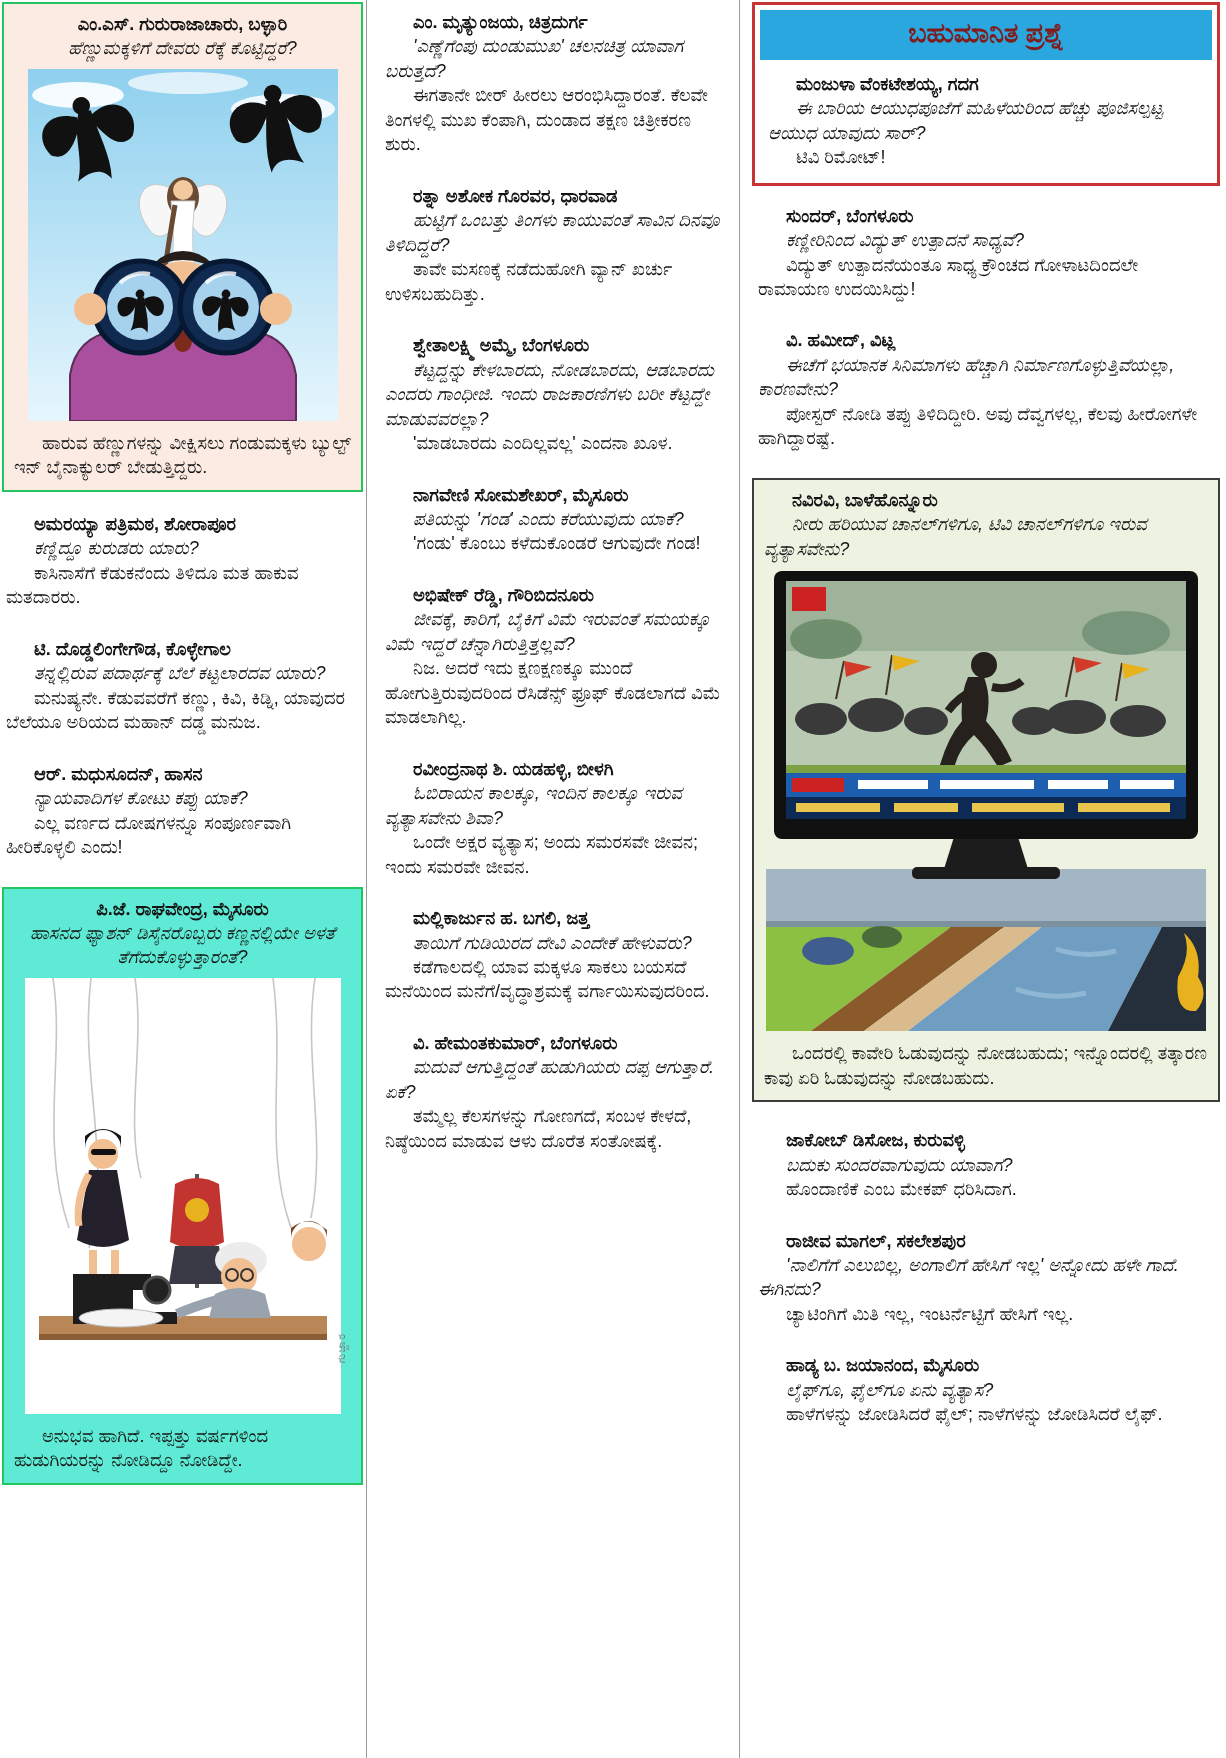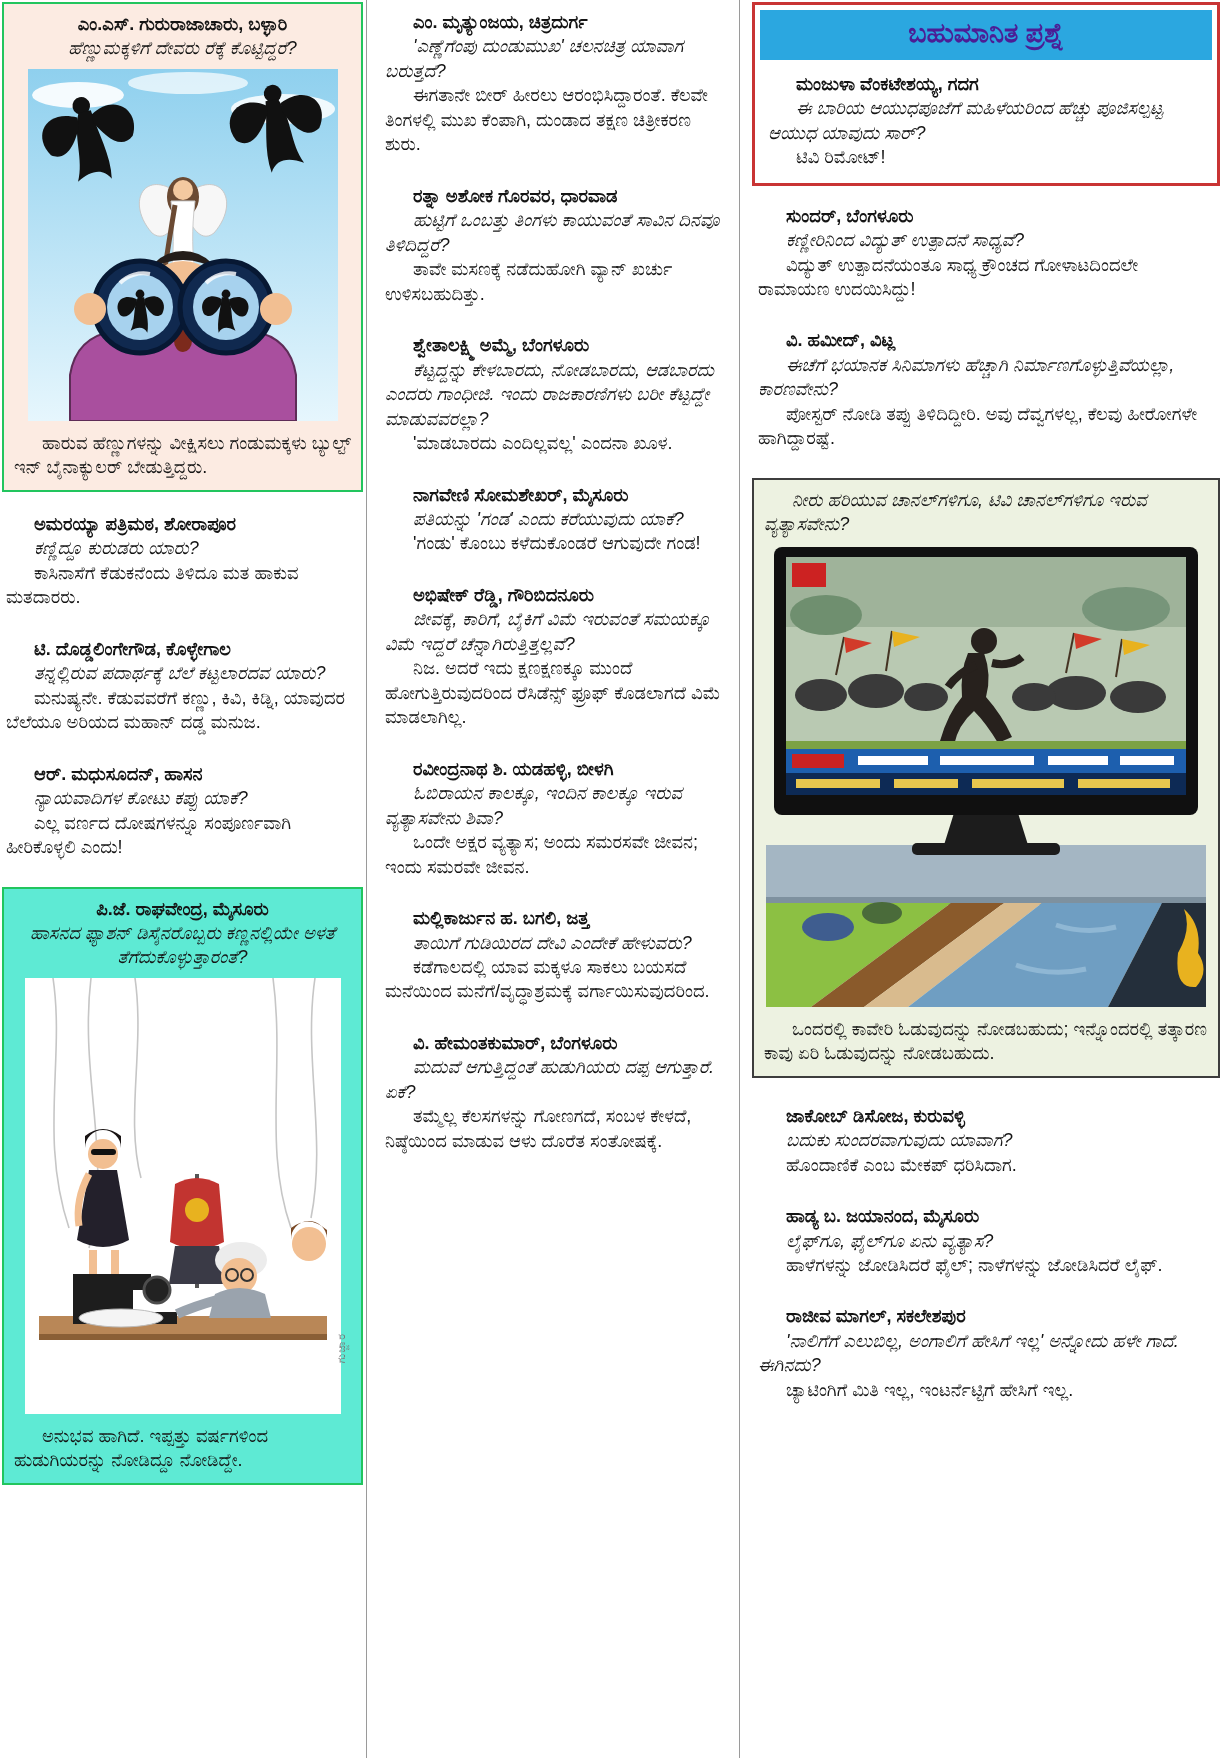--- a/index.html
+++ b/index.html
@@ -38,21 +38,21 @@
 
   
   .prize-box{
     border:3px solid #c93434;
     background:#ffffff;
     padding:5px;
     box-sizing:border-box;
     margin-bottom:18px;
   }
   .prize-header{
-    background:#2ba7e0;color:#4c1d95;
+    background:#2ba7e0;color:#7f1d1d;
     font-weight:bold;font-size:27px;line-height:1.1;
     text-align:center;padding:9px 0 11px 0;
     margin-bottom:10px;
   }
   .prize-body{padding:2px 8px 8px 8px;}
 
   
   .tv-box{
     border:2px solid #3d3d3d;
     background:#edf2e1;
@@ -264,20 +264,21 @@
       <p class="qa-a">ವಿದ್ಯುತ್ ಉತ್ಪಾದನೆಯಂತೂ ಸಾಧ್ಯ ಕ್ರೌಂಚದ ಗೋಳಾಟದಿಂದಲೇ ರಾಮಾಯಣ ಉದಯಿಸಿದ್ದು!</p>
     </div>
 
     <div class="qa" style="padding:0 6px;">
       <p class="qa-name">ವಿ. ಹಮೀದ್, ವಿಟ್ಲ</p>
       <p class="qa-q">ಈಚೆಗೆ ಭಯಾನಕ ಸಿನಿಮಾಗಳು ಹೆಚ್ಚಾಗಿ ನಿರ್ಮಾಣಗೊಳ್ಳುತ್ತಿವೆಯಲ್ಲಾ, ಕಾರಣವೇನು?</p>
       <p class="qa-a">ಪೋಸ್ಟರ್ ನೋಡಿ ತಪ್ಪು ತಿಳಿದಿದ್ದೀರಿ. ಅವು ದೆವ್ವಗಳಲ್ಲ, ಕೆಲವು ಹೀರೋಗಳೇ ಹಾಗಿದ್ದಾರಷ್ಟೆ.</p>
     </div>
 
     <section class="tv-box">
+      <p class="qa-name">ನವಿರವಿ, ಬಾಳೆಹೊನ್ನೂರು</p>
       <p class="qa-q">ನೀರು ಹರಿಯುವ ಚಾನಲ್‌ಗಳಿಗೂ, ಟಿವಿ ಚಾನಲ್‌ಗಳಿಗೂ ಇರುವ ವ್ಯತ್ಯಾಸವೇನು?</p>
 
       <svg class="illus-frame" width="440" height="462" viewBox="0 0 440 462">
 
         <rect x="0" y="300" width="440" height="58" fill="#a4b6c3"></rect>
         <rect x="0" y="352" width="440" height="8" fill="#7e919f"></rect>
         <polygon points="0,358 185,358 45,462 0,462" fill="#8cc043"></polygon>
         <ellipse cx="62" cy="382" rx="26" ry="14" fill="#3f5d8f"></ellipse>
         <ellipse cx="116" cy="368" rx="20" ry="11" fill="#4a6b3a"></ellipse>
         <polygon points="185,358 238,358 98,462 45,462" fill="#8a5a2b"></polygon>
@@ -344,25 +345,25 @@
       <p class="qa-a">ಒಂದರಲ್ಲಿ ಕಾವೇರಿ ಓಡುವುದನ್ನು ನೋಡಬಹುದು; ಇನ್ನೊಂದರಲ್ಲಿ ತತ್ಕಾರಣ ಕಾವು ಏರಿ ಓಡುವುದನ್ನು ನೋಡಬಹುದು.</p>
     </section>
 
     <div class="qa" style="padding:0 6px;">
       <p class="qa-name">ಜಾಕೋಬ್ ಡಿಸೋಜ, ಕುರುವಳ್ಳಿ</p>
       <p class="qa-q">ಬದುಕು ಸುಂದರವಾಗುವುದು ಯಾವಾಗ?</p>
       <p class="qa-a">ಹೊಂದಾಣಿಕೆ ಎಂಬ ಮೇಕಪ್ ಧರಿಸಿದಾಗ.</p>
     </div>
 
     <div class="qa" style="padding:0 6px;">
+      <p class="qa-name">ರಾಜೀವ ಮಾಗಲ್, ಸಕಲೇಶಪುರ</p>
+      <p class="qa-q">'ನಾಲಿಗೆಗೆ ಎಲುಬಿಲ್ಲ, ಅಂಗಾಲಿಗೆ ಹೇಸಿಗೆ ಇಲ್ಲ' ಅನ್ನೋದು ಹಳೇ ಗಾದೆ. ಈಗಿನದು?</p>
+      <p class="qa-a">ಚ್ಯಾಟಿಂಗಿಗೆ ಮಿತಿ ಇಲ್ಲ, ಇಂಟರ್ನೆಟ್ಟಿಗೆ ಹೇಸಿಗೆ ಇಲ್ಲ.</p>
+    </div>
+
+    <div class="qa" style="padding:0 6px;">
       <p class="qa-name">ಹಾಡ್ಯ ಬ. ಜಯಾನಂದ, ಮೈಸೂರು</p>
       <p class="qa-q">ಲೈಫ್‌ಗೂ, ಫೈಲ್‌ಗೂ ಏನು ವ್ಯತ್ಯಾಸ?</p>
       <p class="qa-a">ಹಾಳೆಗಳನ್ನು ಜೋಡಿಸಿದರೆ ಫೈಲ್; ನಾಳೆಗಳನ್ನು ಜೋಡಿಸಿದರೆ ಲೈಫ್.</p>
     </div>
 
-    <div class="qa" style="padding:0 6px;">
-      <p class="qa-name">ರಾಜೀವ ಮಾಗಲ್, ಸಕಲೇಶಪುರ</p>
-      <p class="qa-q">'ನಾಲಿಗೆಗೆ ಎಲುಬಿಲ್ಲ, ಅಂಗಾಲಿಗೆ ಹೇಸಿಗೆ ಇಲ್ಲ' ಅನ್ನೋದು ಹಳೇ ಗಾದೆ. ಈಗಿನದು?</p>
-      <p class="qa-a">ಚ್ಯಾಟಿಂಗಿಗೆ ಮಿತಿ ಇಲ್ಲ, ಇಂಟರ್ನೆಟ್ಟಿಗೆ ಹೇಸಿಗೆ ಇಲ್ಲ.</p>
-    </div>
-
   </div>
 </div>
 
 </body></html>

